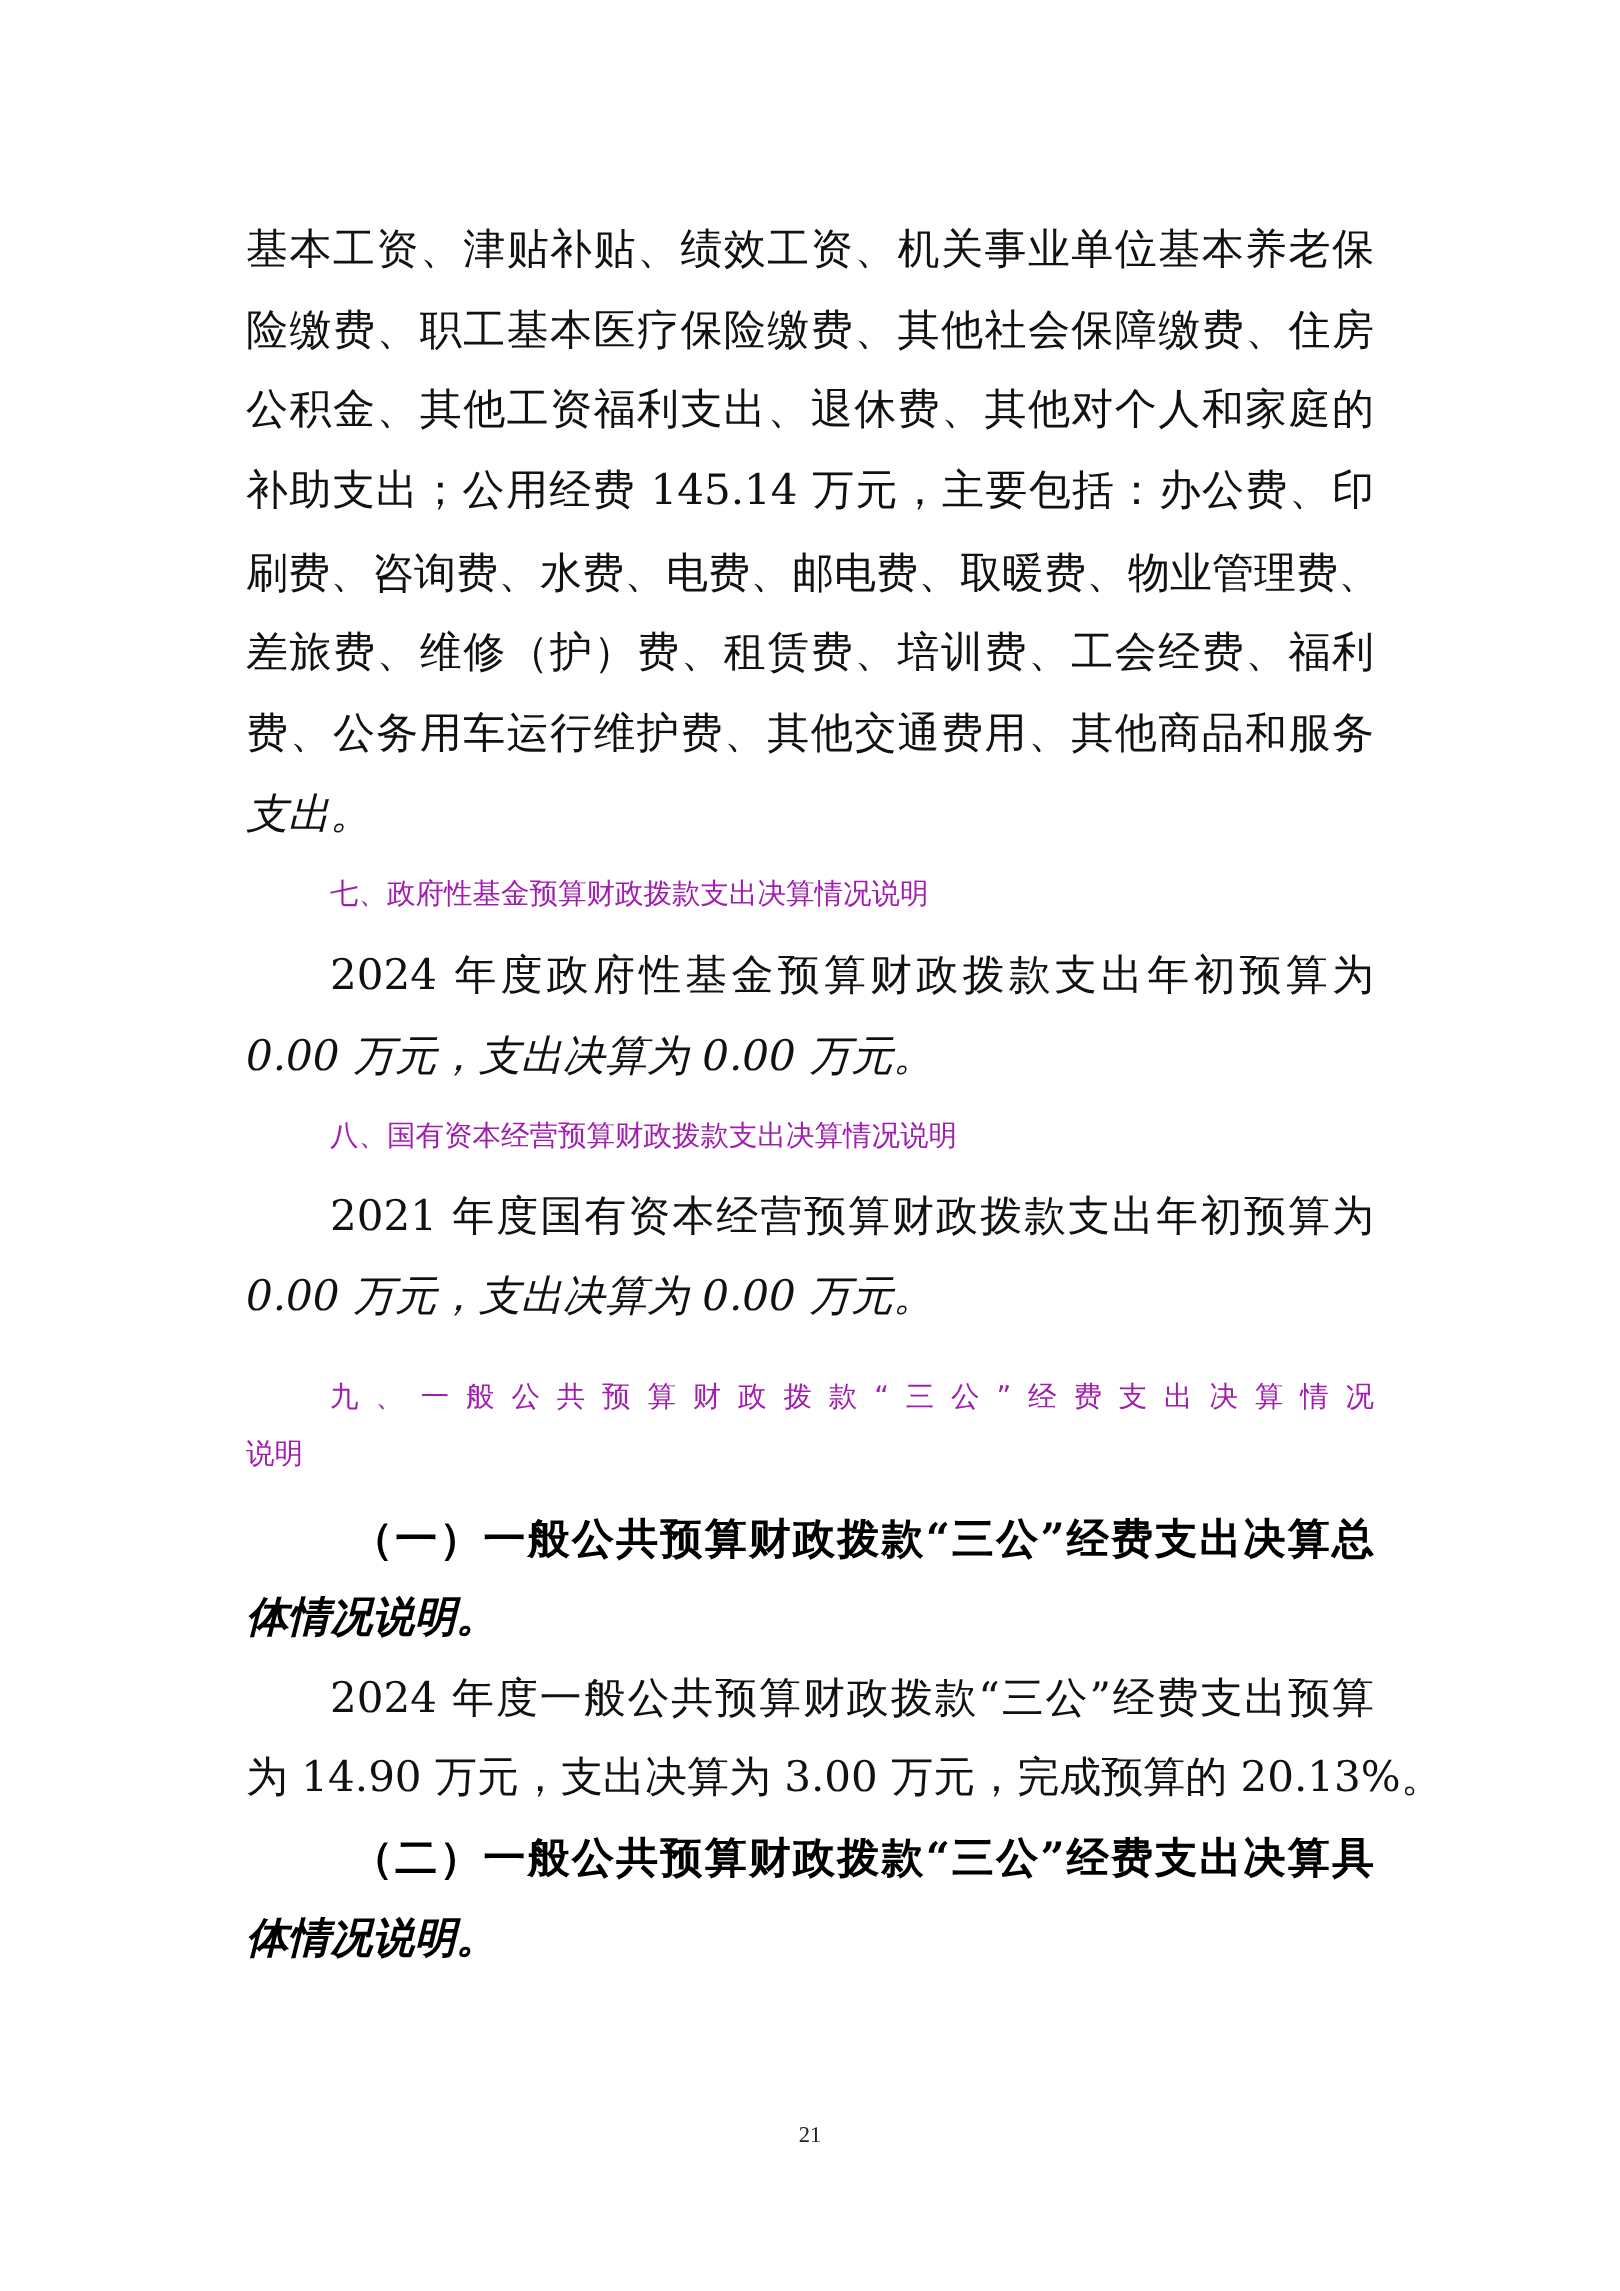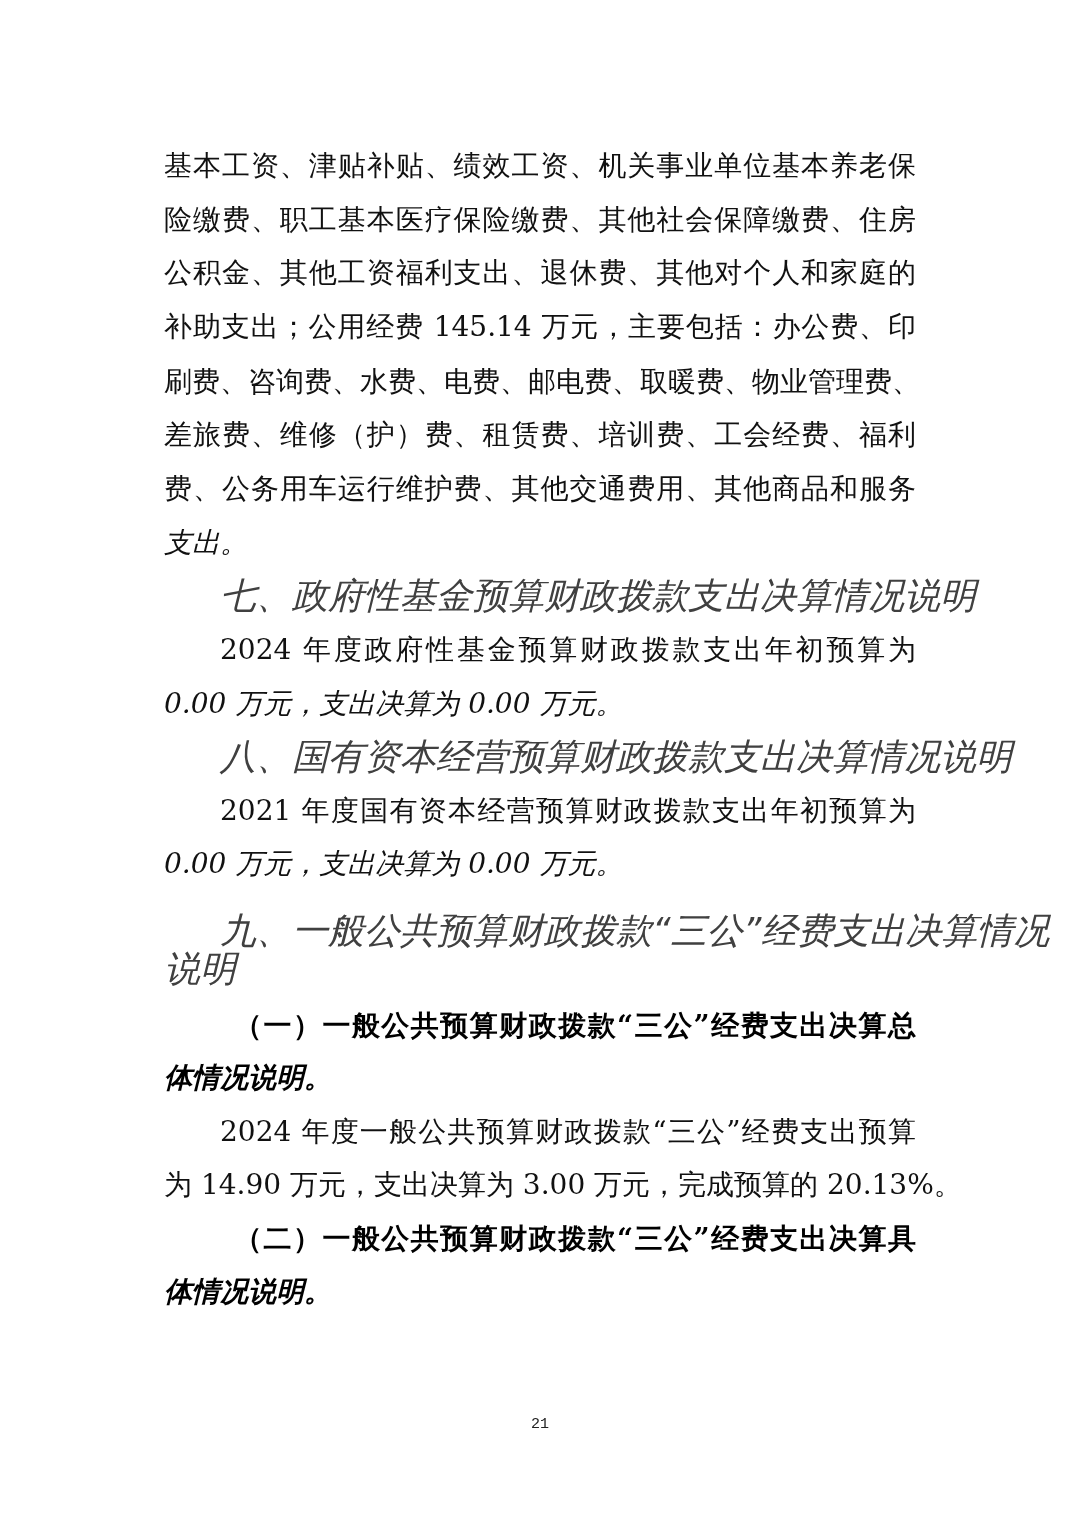--- a/index.html
+++ b/index.html
@@ -14,36 +14,35 @@
       line-height: 36px;
       color: #111111;
       white-space: nowrap;
       text-align: justify;
       text-align-last: justify;
     }
     .line.last { text-align-last: left; font-style: italic; }
     .indent { left: 220px; width: 696px; }
     .heading {
       font-family: "DejaVu Sans", "Liberation Sans", sans-serif;
-      font-size: 36px;
-      color: #404040;
+      font-size: 19px;
+      color: #a21caf;
       text-align-last: left;
-      font-style: italic;
     }
     .subheading {
       font-family: "DejaVu Serif", "Liberation Serif", serif;
       font-weight: bold;
       color: #000000;
     }
     .page-number {
       position: absolute;
       left: 0; width: 1080px;
       top: 1416px;
       text-align: center;
-      font-family: Liberation Mono, monospace;
+      font-family: Liberation Serif, serif;
       font-size: 15px;
       color: #222222;
     }
   </style>
 </head>
 <body>
 
 <div class="page">
 
   <div class="line" style="top:148px">基本工资、津贴补贴、绩效工资、机关事业单位基本养老保</div>

